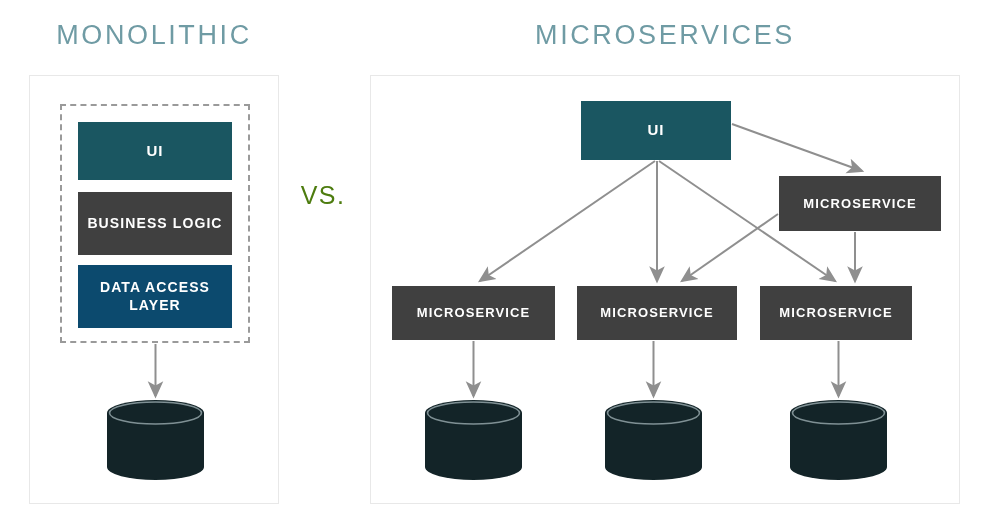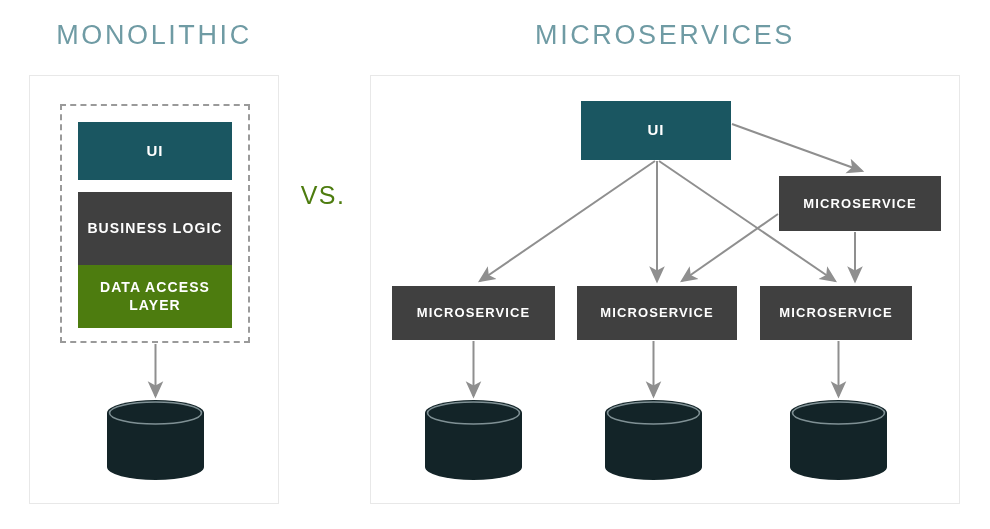--- a/index.html
+++ b/index.html
@@ -98,25 +98,25 @@
     justify-content: center;
     text-align: center;
     color: #ffffff;
     font-family: "Liberation Sans", sans-serif;
     font-weight: bold;
     letter-spacing: 1.1px;
     line-height: 1.22;
   }
   .node-dark   { background: #1a5661; }
   .node-mid    { background: #404040; }
-  .node-gray   { background: #4d7c0f; }
+  .node-gray   { background: #0c4a6e; }
 
   
   #mono-ui        { left: 78px;  top: 122px; width: 154px; height: 58px;  font-size: 15px; }
-  #mono-business  { left: 78px;  top: 192px; width: 154px; height: 73px;  font-size: 14px; }
+  #mono-business  { left: 78px;  top: 192px; width: 154px; height: 63px;  font-size: 14px; }
   #mono-data      { left: 78px;  top: 265px; width: 154px; height: 63px;  font-size: 14px; }
 
   
   #ms-ui          { left: 581px; top: 101px; width: 150px; height: 59px;  font-size: 15px; }
   #ms-top-right   { left: 779px; top: 176px; width: 162px; height: 55px;  font-size: 13px; }
   #ms-bottom-1    { left: 392px; top: 286px; width: 163px; height: 54px;  font-size: 13px; }
   #ms-bottom-2    { left: 577px; top: 286px; width: 160px; height: 54px;  font-size: 13px; }
   #ms-bottom-3    { left: 760px; top: 286px; width: 152px; height: 54px;  font-size: 13px; }
 
   

